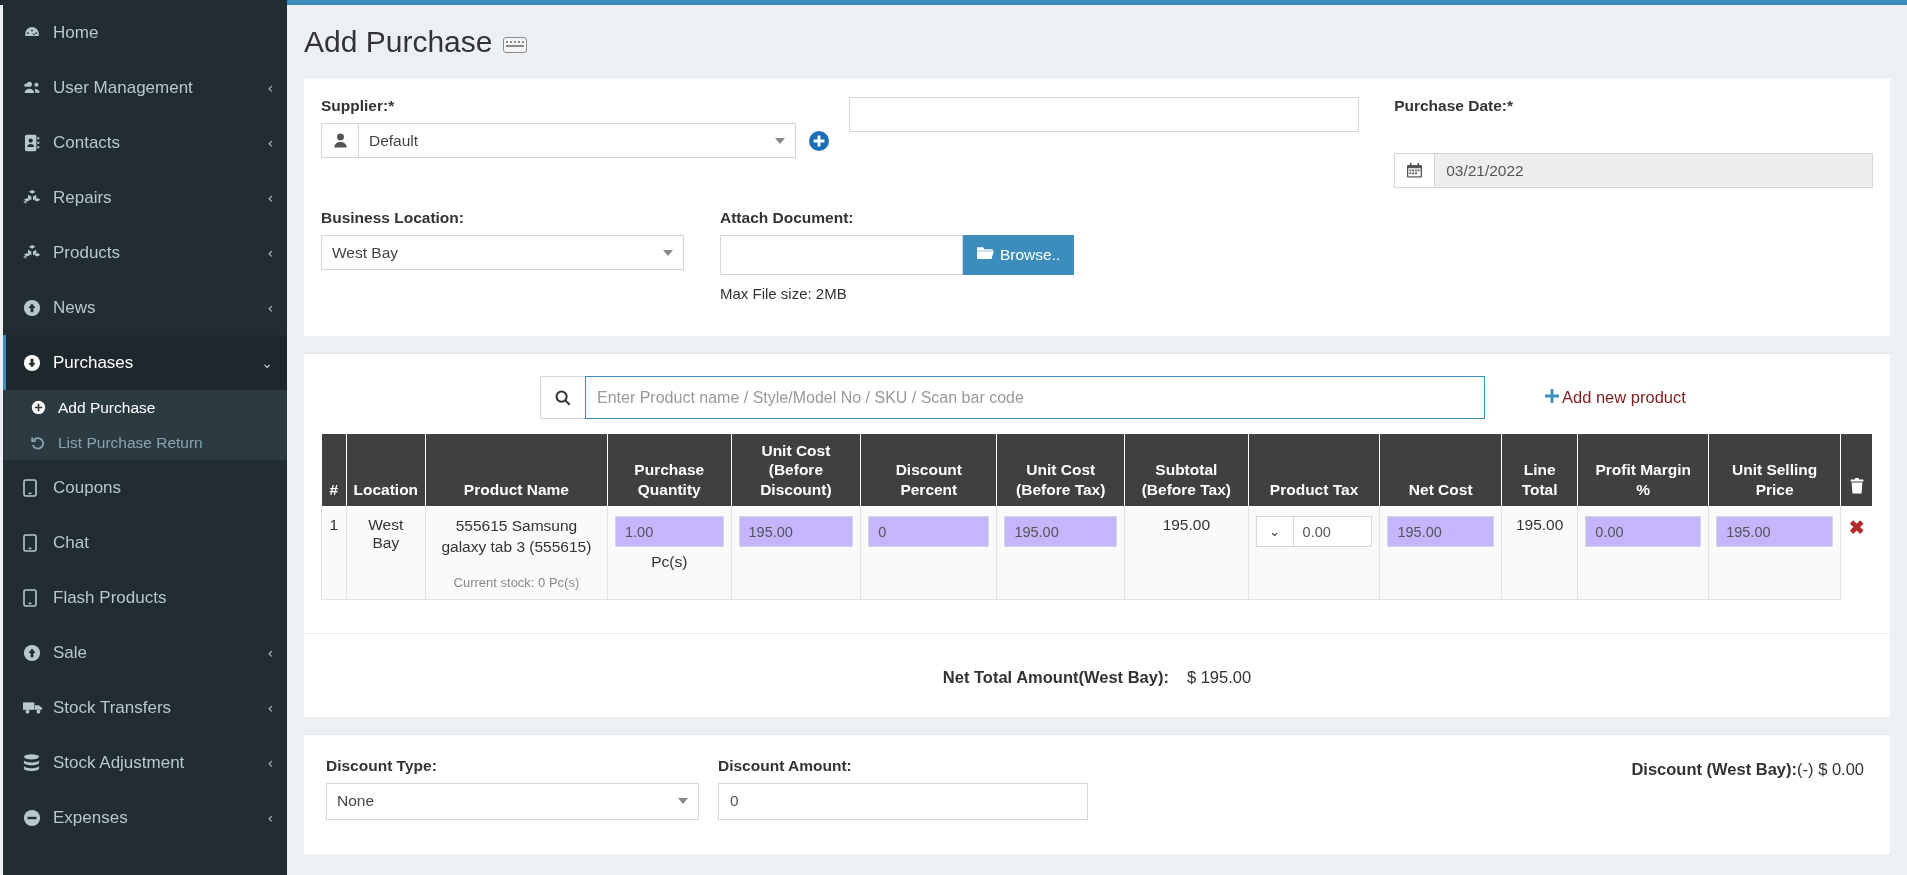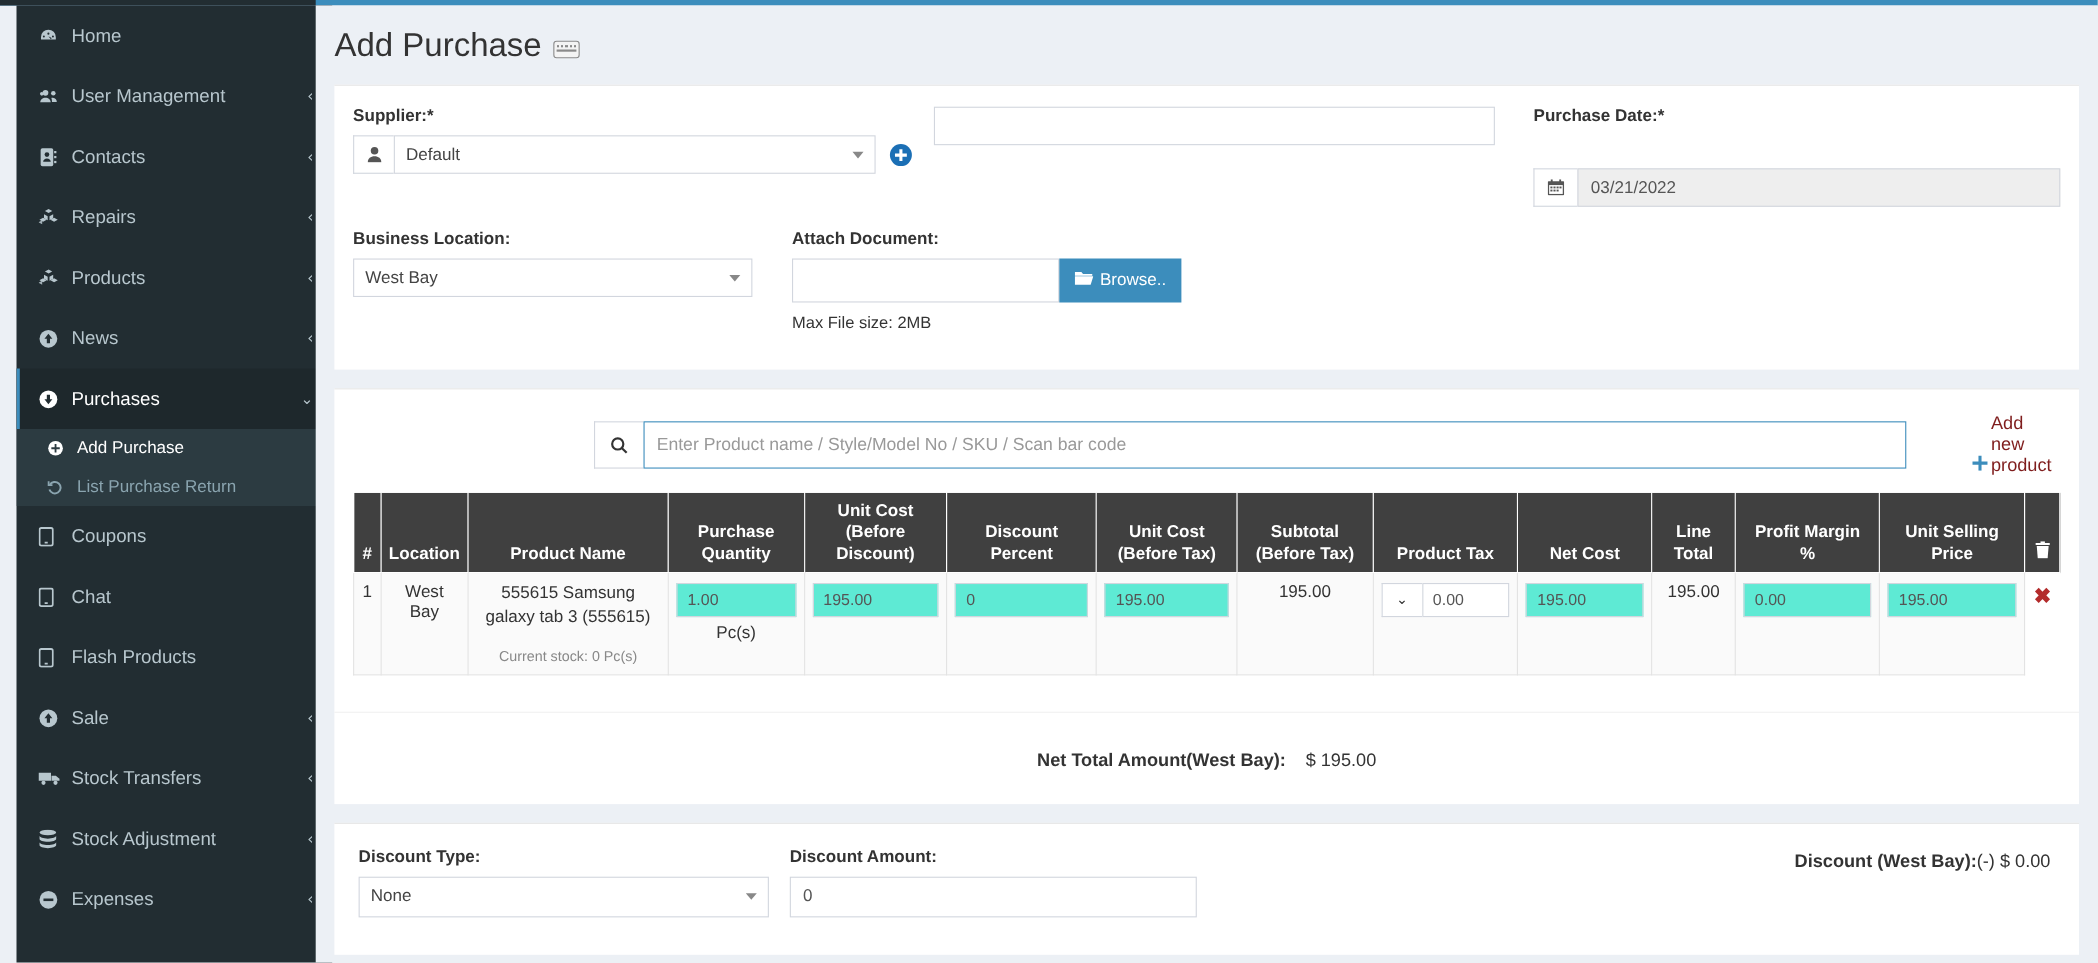--- a/index.html
+++ b/index.html
@@ -13,21 +13,21 @@
     position: absolute; top: 0; left: 0; width: 1907px; height: 5px;
     background: #3c8dbc;
   }
   .topbar-dark {
     position: absolute; top: 0; left: 0; width: 287px; height: 5px;
     background: #222d32;
   }
 
   
   .sidebar {
-    position: absolute; top: 5px; left: 15px; width: 287px; height: 870px;
+    position: absolute; top: 5px; left: 3px; width: 287px; height: 870px;
     background: #222d32;
     overflow: hidden;
   }
   .nav-item {
     display: flex; align-items: center;
     height: 55px; padding: 0 17px 0 20px;
     color: #b8c7ce; font-size: 17px;
     position: relative;
     cursor: pointer;
   }
@@ -151,21 +151,21 @@
   .search-row {
     display: flex; align-items: center; padding: 22px 17px 14px 17px;
   }
   .search-wrap { display: flex; margin-left: 219px; }
   .search-addon {
     width: 45px; border: 1px solid #d2d6de; border-right: none;
     background: #fff; display: flex; align-items: center; justify-content: center;
     font-size: 17px; color: #333;
   }
   .search-input {
-    width: 1148px; height: 43px; border: 1px solid #3c8dbc;
+    width: 900px; height: 43px; border: 1px solid #3c8dbc;
     padding: 0 11px; font-size: 16px; color: #555; outline: none;
     font-family: "Liberation Sans", sans-serif;
   }
   .search-input::placeholder { color: #999; }
   .add-new-product {
     margin-left: 60px; color: #7f1d1d; font-size: 16.5px;
     display: flex; align-items: flex-end; gap: 3px; cursor: pointer;
   }
 
   
@@ -176,21 +176,21 @@
     border: 1px solid #fff; line-height: 1.25;
   }
   table.ptable td {
     border: 1px solid #e3e3e3; padding: 9px 7px;
     font-size: 15.5px; color: #333; background: #fafafa;
     vertical-align: top; text-align: center;
   }
   .cell-input {
     width: 100%; height: 31px; border: 1px solid #d2d6de;
     padding: 0 9px; font-size: 14.5px; color: #555;
-    font-family: "Liberation Sans", sans-serif; background: #5eead4;
+    font-family: "Liberation Sans", sans-serif; background: #c4b5fd;
   }
   .pname { line-height: 1.35; }
   .pstock { font-size: 13px; color: #888; margin-top: 17px; }
   .unit-lbl { margin-top: 6px; font-size: 15.5px; color: #333; }
   .tax-wrap { display: flex; }
   .tax-sel {
     width: 37px; height: 31px; border: 1px solid #d2d6de; border-right: none;
     background: #fff; display: flex; align-items: center; justify-content: center;
     cursor: pointer;
   }

